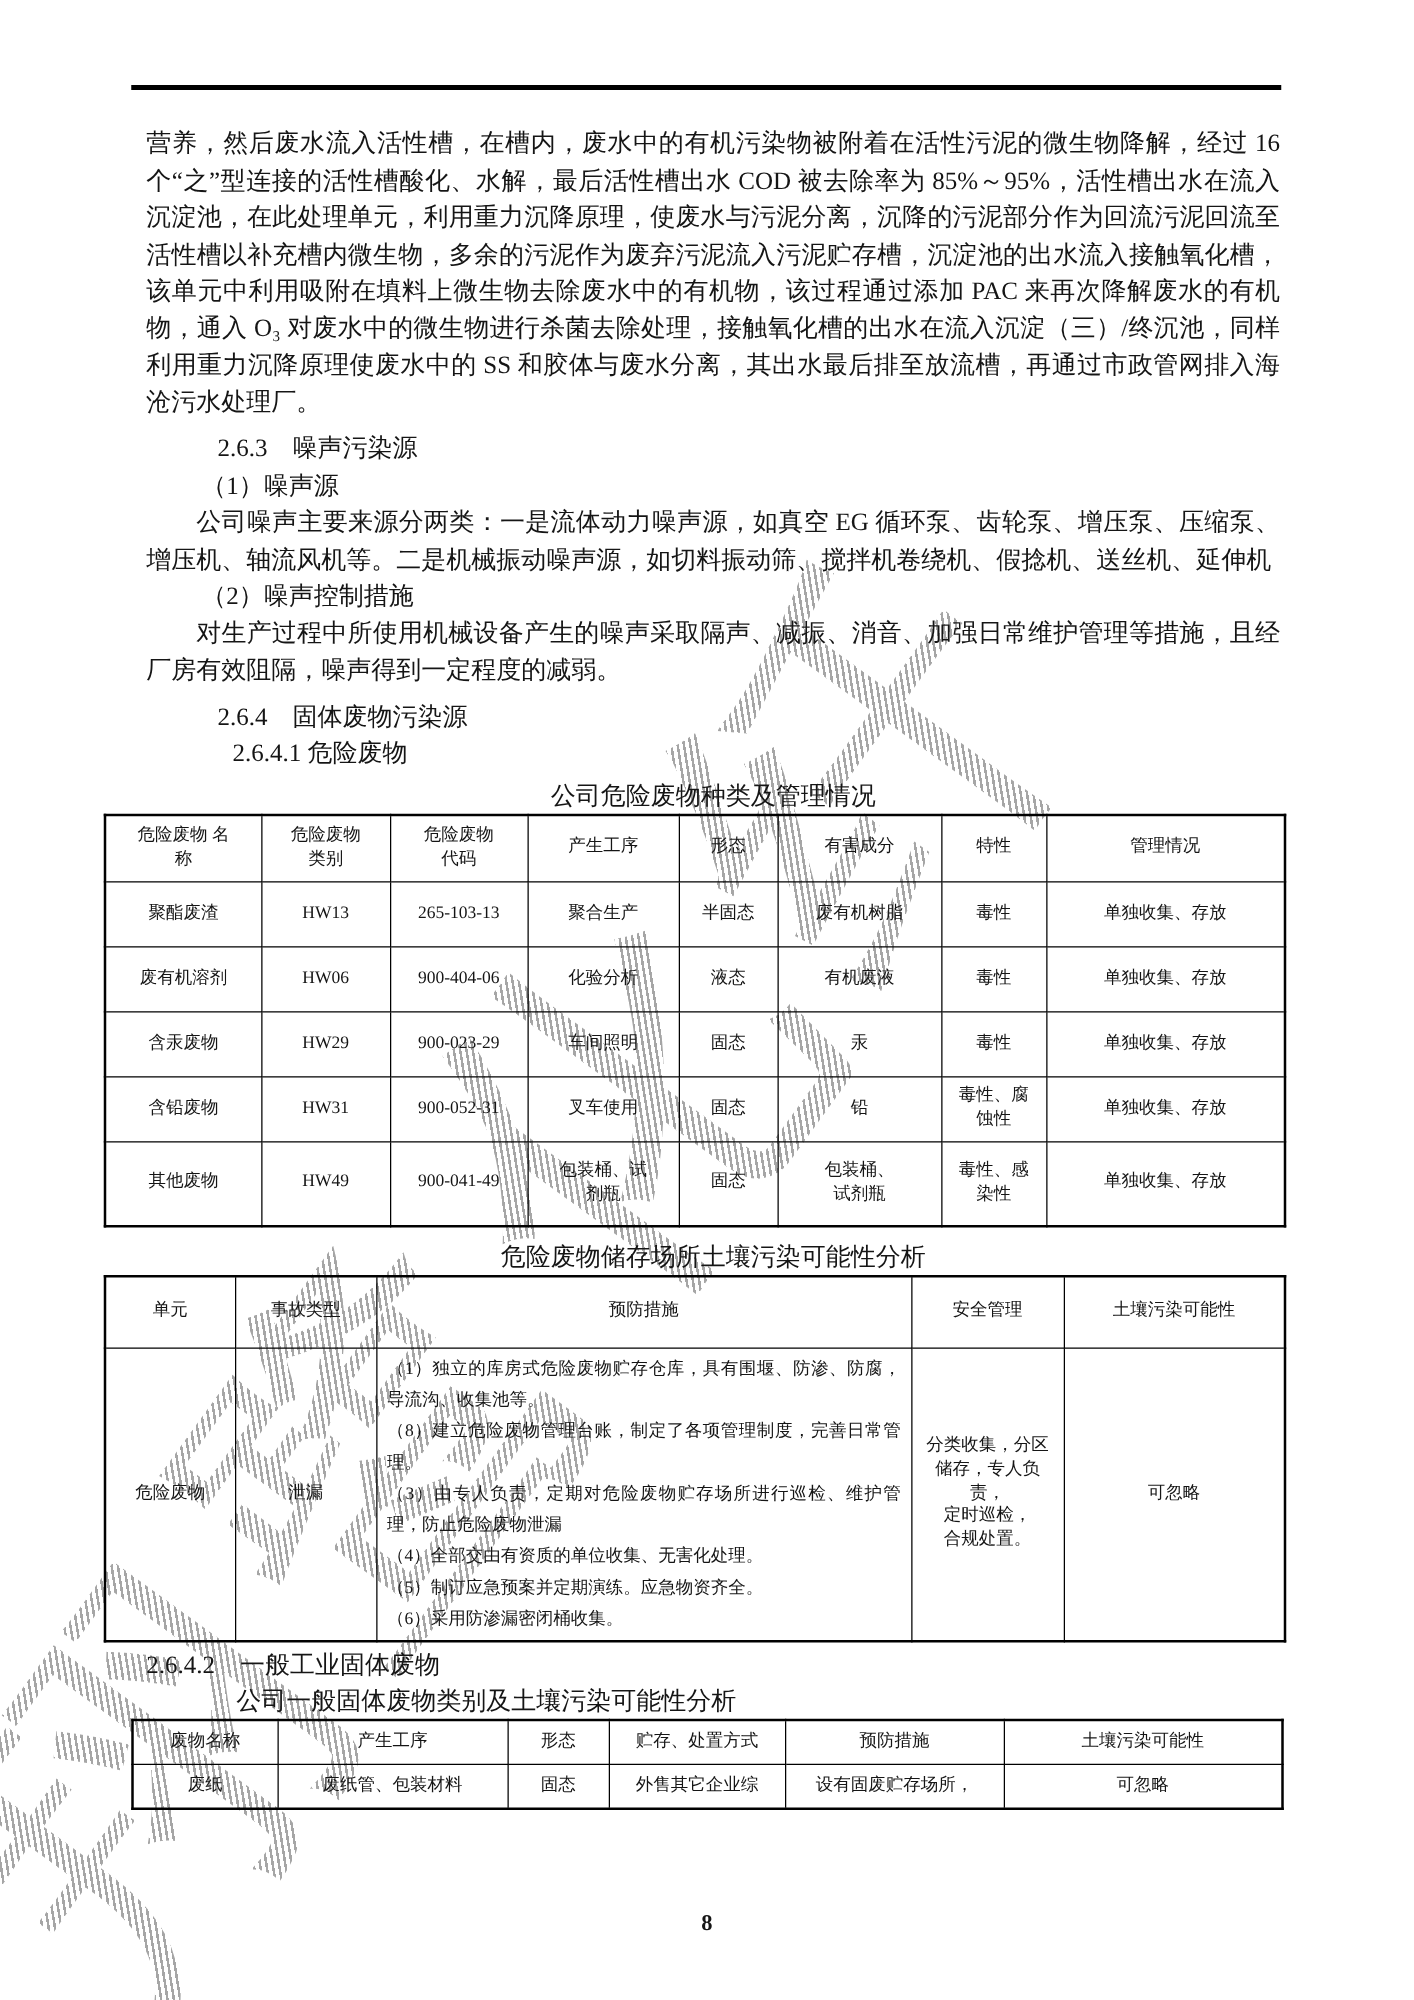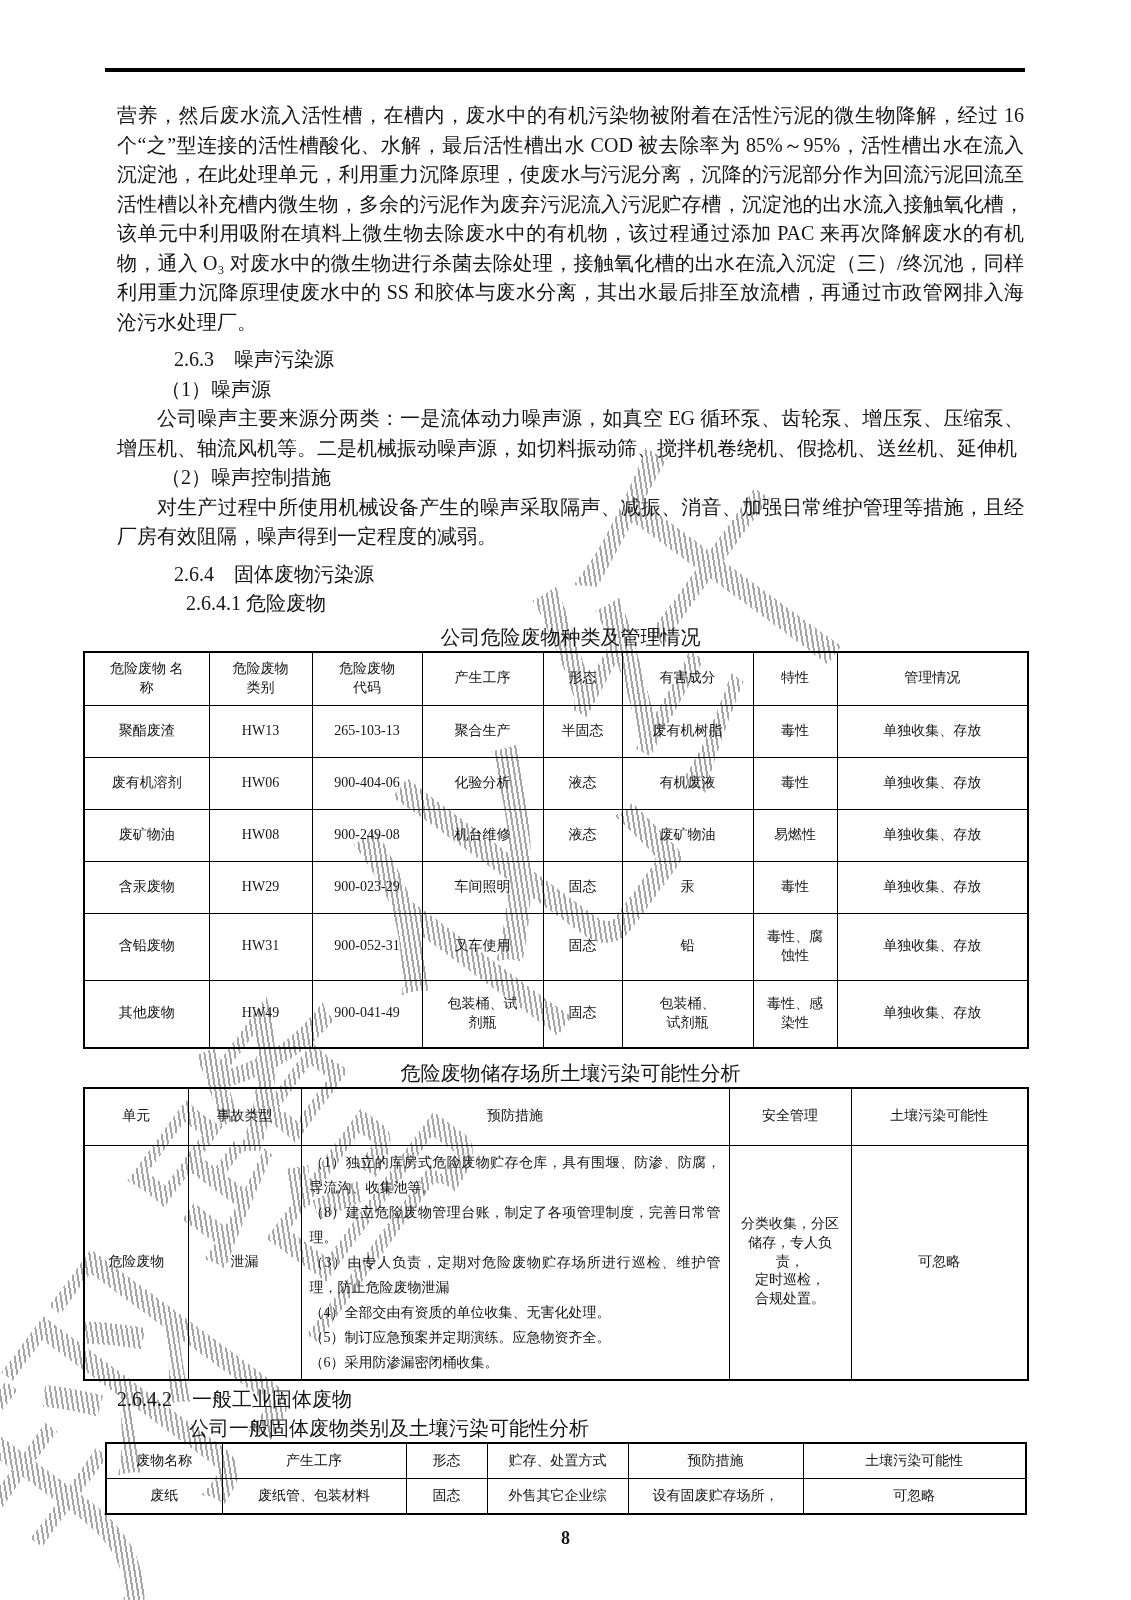--- a/index.html
+++ b/index.html
@@ -149,30 +149,20 @@
             <td>废有机溶剂</td>
             <td>HW06</td>
             <td>900-404-06</td>
             <td>化验分析</td>
             <td>液态</td>
             <td>有机废液</td>
             <td>毒性</td>
             <td>单独收集、存放</td>
           </tr>
           <tr>
-            <td>废矿物油</td>
-            <td>HW08</td>
-            <td>900-249-08</td>
-            <td>机台维修</td>
-            <td>液态</td>
-            <td>废矿物油</td>
-            <td>易燃性</td>
-            <td>单独收集、存放</td>
-          </tr>
-          <tr>
             <td>含汞废物</td>
             <td>HW29</td>
             <td>900-023-29</td>
             <td>车间照明</td>
             <td>固态</td>
             <td>汞</td>
             <td>毒性</td>
             <td>单独收集、存放</td>
           </tr>
           <tr>

